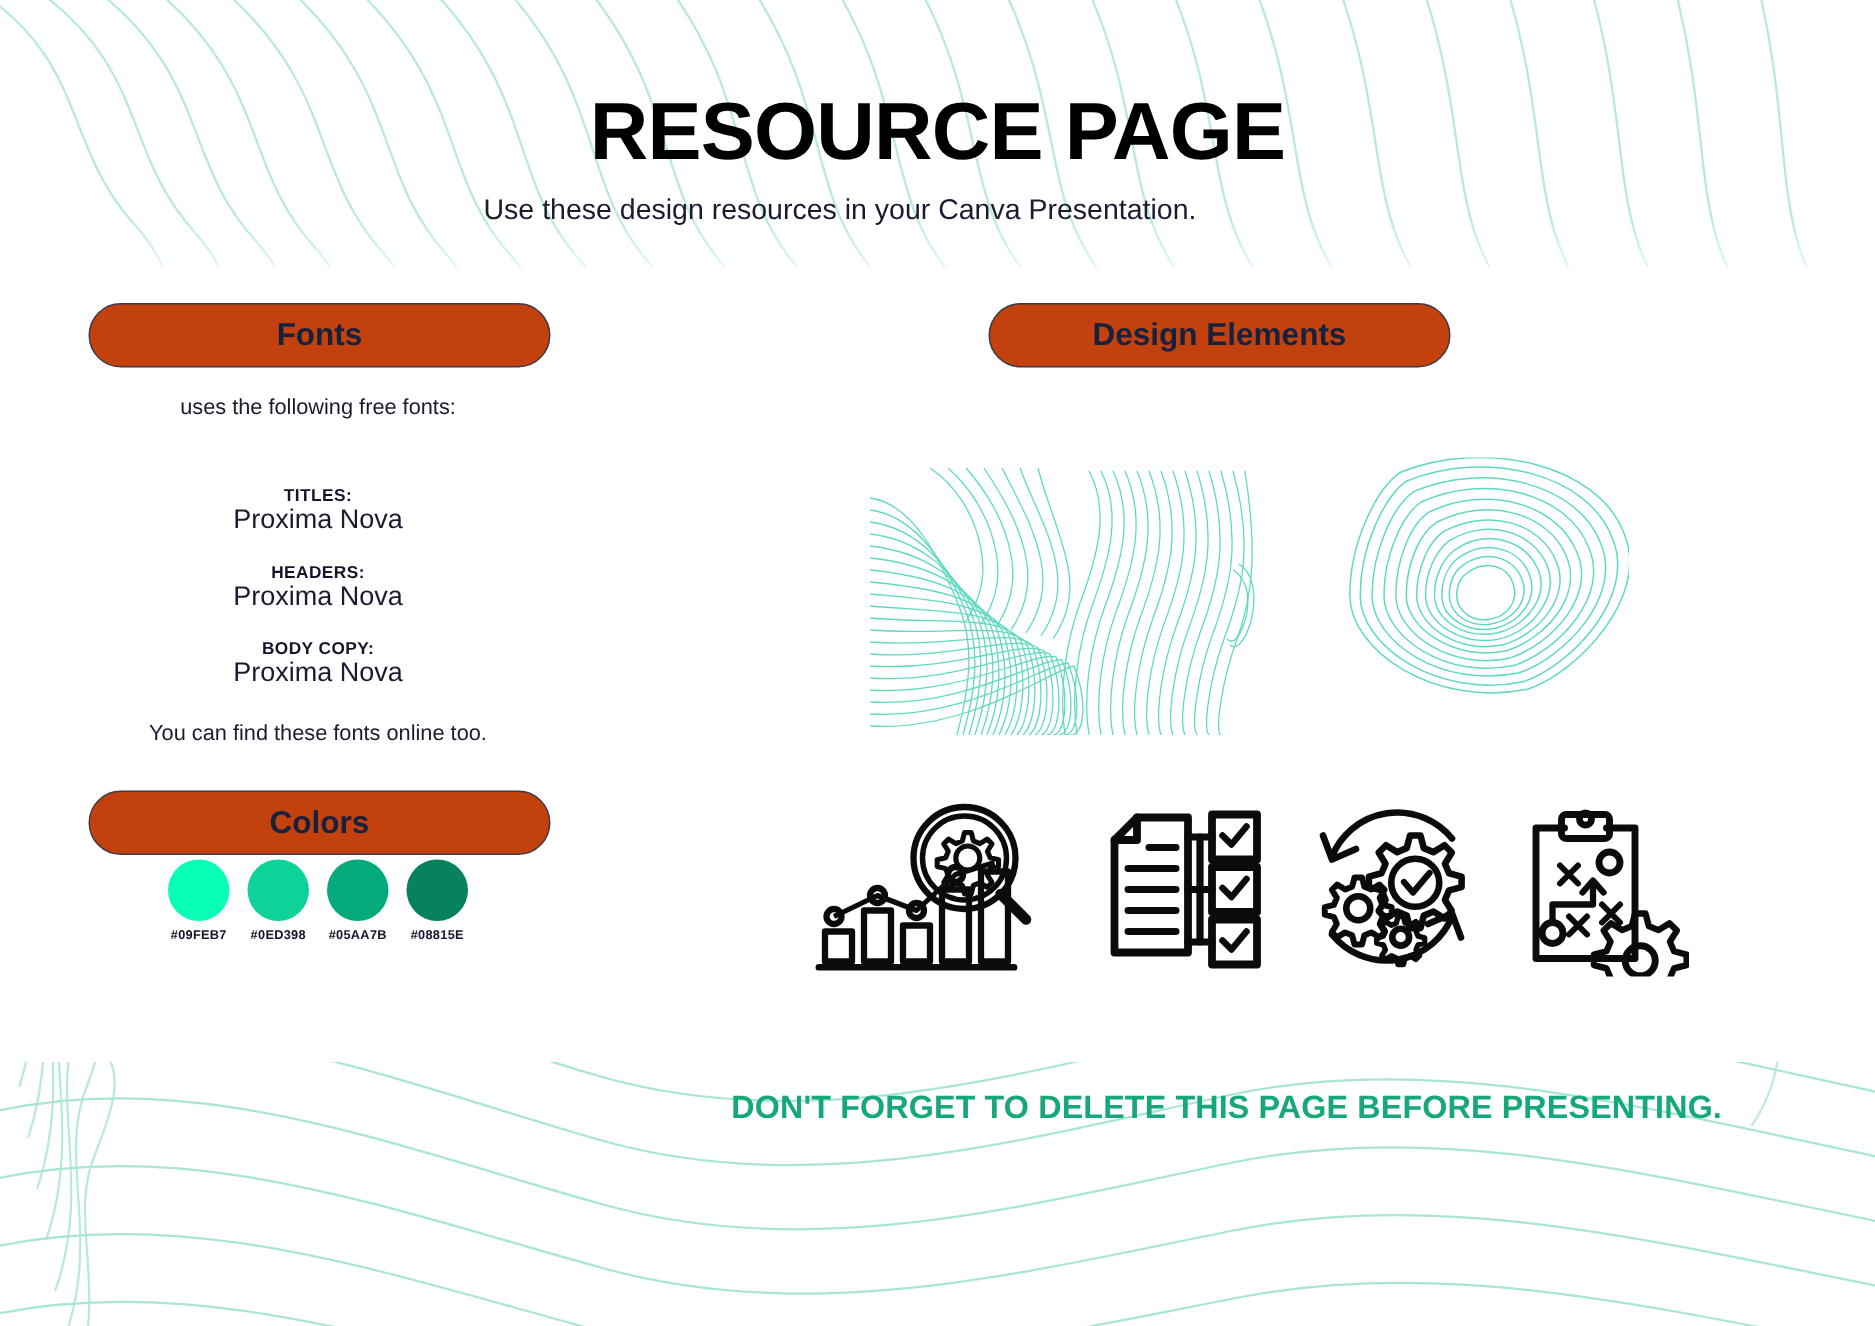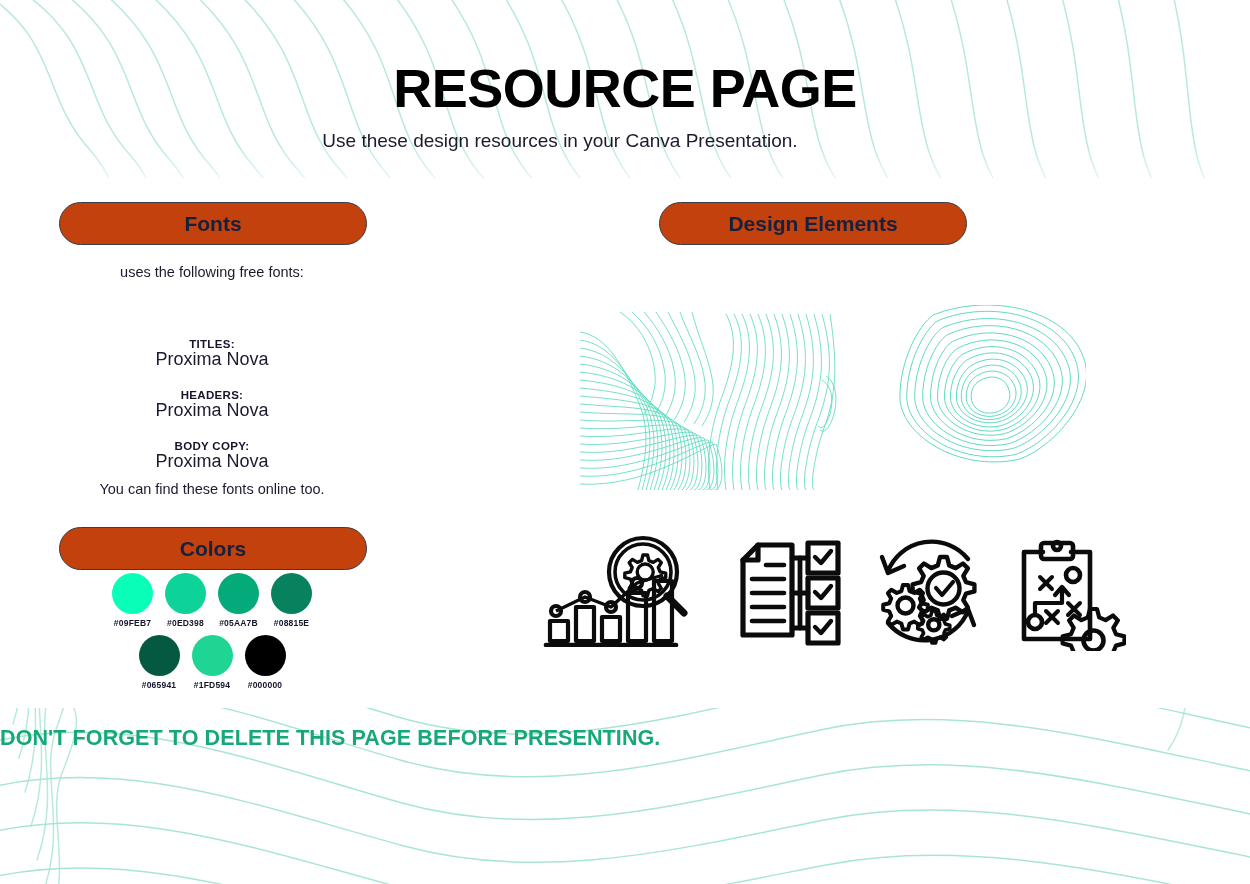--- a/index.html
+++ b/index.html
@@ -40,21 +40,21 @@
     font-size:21px; font-weight:bold; color:#16213e;
   }
   #fonts-pill  { left:59px;  top:202px; width:306px; height:41px; }
   #colors-pill { left:59px;  top:527px; width:306px; height:41px; }
   #design-pill { left:659px; top:202px; width:306px; height:41px; }
 
   .fonts-text { position:absolute; z-index:3; width:306px; left:59px; text-align:center; color:#1b1b2f; }
   #fonts-intro { top:263px; font-size:14.5px; line-height:18px; }
   #fonts-outro { top:481px; font-size:14.5px; }
 
-  .font-group { position:absolute; z-index:3; width:306px; left:59px; text-align:center;margin-top:13px; }
+  .font-group { position:absolute; z-index:3; width:306px; left:59px; text-align:center; }
   .font-label { font-size:11.5px; font-weight:bold; color:#14142b; letter-spacing:0.3px; }
   .font-name  { font-size:18px; color:#1b1b2f; margin-top:-1px; }
   #fg-titles  { top:325px; }
   #fg-headers { top:376px; }
   #fg-body    { top:427px; }
 
   #swatch-wrap { position:absolute; z-index:3; left:59px; top:573px; width:306px; }
   .swatch-row { display:flex; justify-content:center; }
   .swatch-row.r2 { margin-top:7px; }
   .swatch-cell { width:53px; display:flex; flex-direction:column; align-items:center; }
@@ -62,21 +62,21 @@
   .hex { font-size:8.5px; font-weight:bold; color:#14142b; margin-top:4px; letter-spacing:0.2px;
          font-family:"Liberation Sans", sans-serif; }
 
   #topo-art-1 { position:absolute; z-index:3; left:580px; top:310px; width:258px; height:180px; }
   #topo-art-2 { position:absolute; z-index:3; left:888px; top:305px; width:198px; height:190px; }
 
   #icons-row { position:absolute; z-index:3; left:530px; top:535px; width:640px; height:115px; }
   .icon-slot { position:absolute; top:0; }
 
   #footer-note {
-    left:0; top:726px; width:1148px; text-align:left;
+    left:0; top:726px; width:1148px; text-align:right;
     font-size:21.5px; font-weight:bold; color:#16a77a; letter-spacing:0.1px;
   }
 </style>
 </head>
 <body>
 
 <svg id="bg-topo" viewBox="0 0 1250 884" preserveAspectRatio="none">
   <defs>
     <linearGradient id="fadeTop" x1="0" y1="0" x2="0" y2="1">
       <stop offset="0" stop-color="#fff" stop-opacity="1"></stop>
@@ -199,34 +199,20 @@
       <div class="dot" style="background: rgb(14, 211, 152);"></div>
       <div class="hex">#0ED398</div>
     </div>
     <div class="swatch-cell">
       <div class="dot" style="background: rgb(5, 170, 123);"></div>
       <div class="hex">#05AA7B</div>
     </div>
     <div class="swatch-cell">
       <div class="dot" style="background: rgb(8, 129, 94);"></div>
       <div class="hex">#08815E</div>
-    </div>
-  </div>
-  <div class="swatch-row r2">
-    <div class="swatch-cell">
-      <div class="dot" style="background: rgb(6, 89, 65);"></div>
-      <div class="hex">#065941</div>
-    </div>
-    <div class="swatch-cell">
-      <div class="dot" style="background: rgb(31, 213, 148);"></div>
-      <div class="hex">#1FD594</div>
-    </div>
-    <div class="swatch-cell">
-      <div class="dot" style="background: rgb(0, 0, 0);"></div>
-      <div class="hex">#000000</div>
     </div>
   </div>
 </div>
 
 <div class="pill" id="design-pill">
   <span>Design Elements</span>
 </div>
 
 <svg id="topo-art-1" viewBox="0 0 258 180">
   <g fill="none" stroke="#5ed9c0" stroke-width="0.85">

